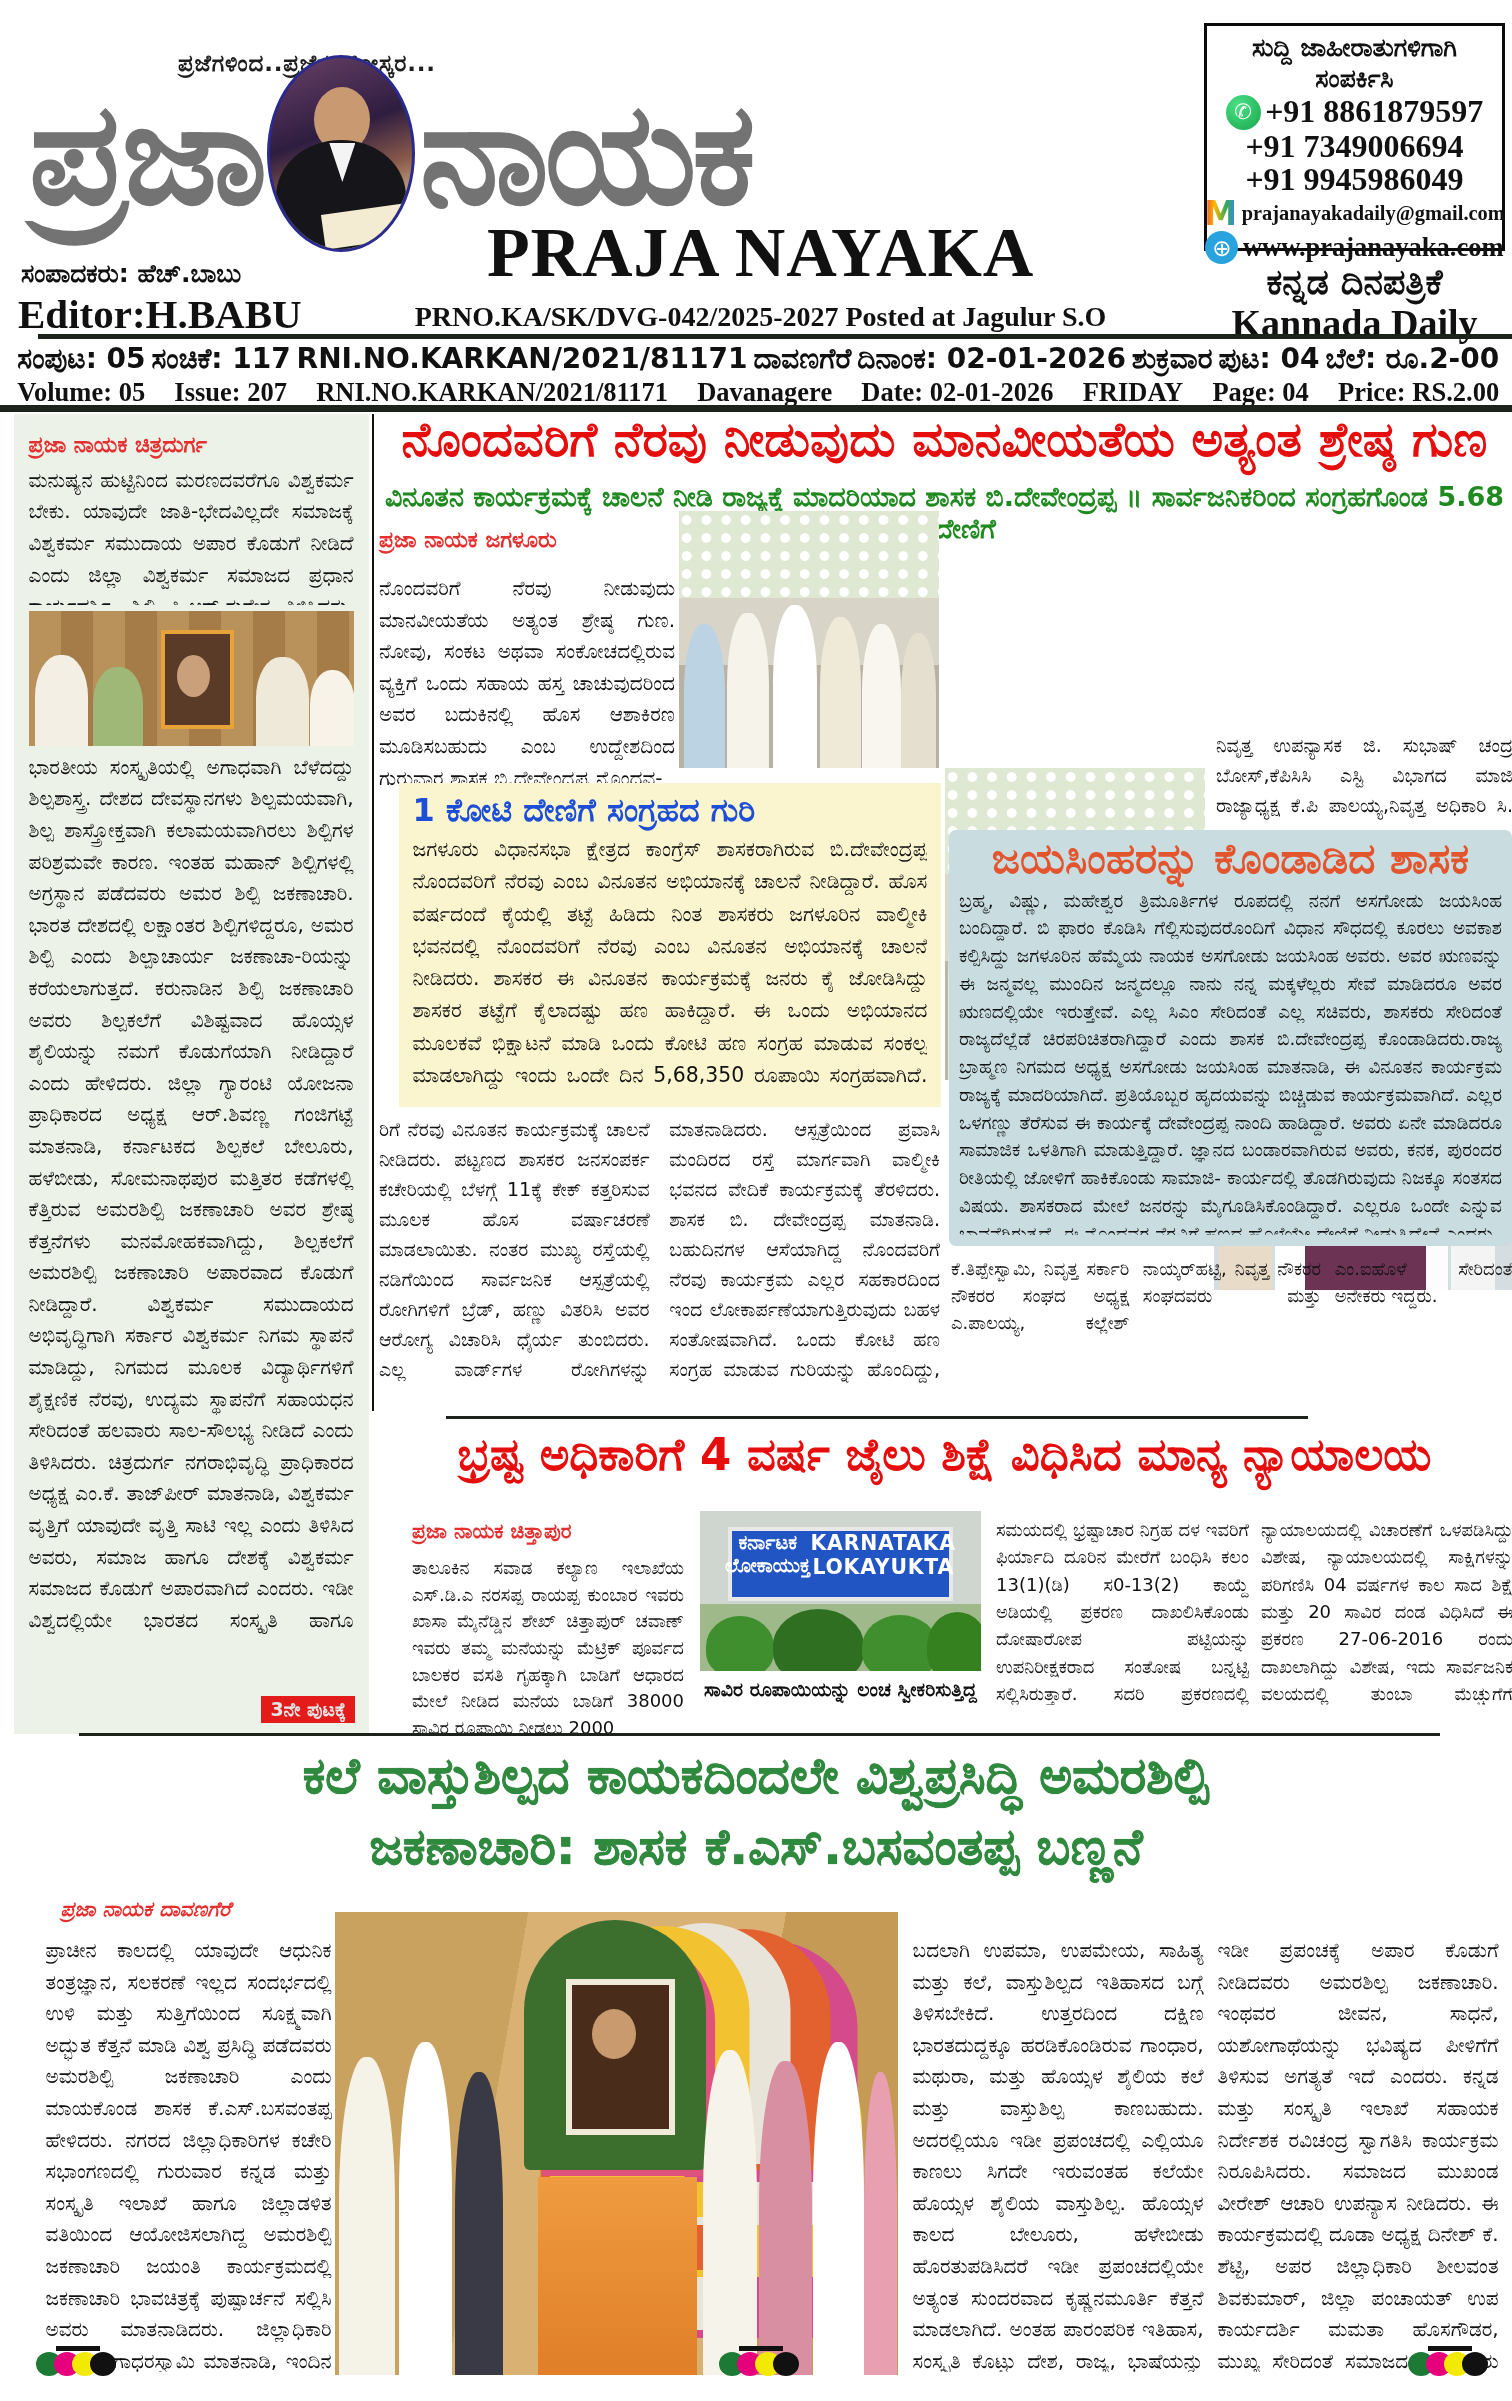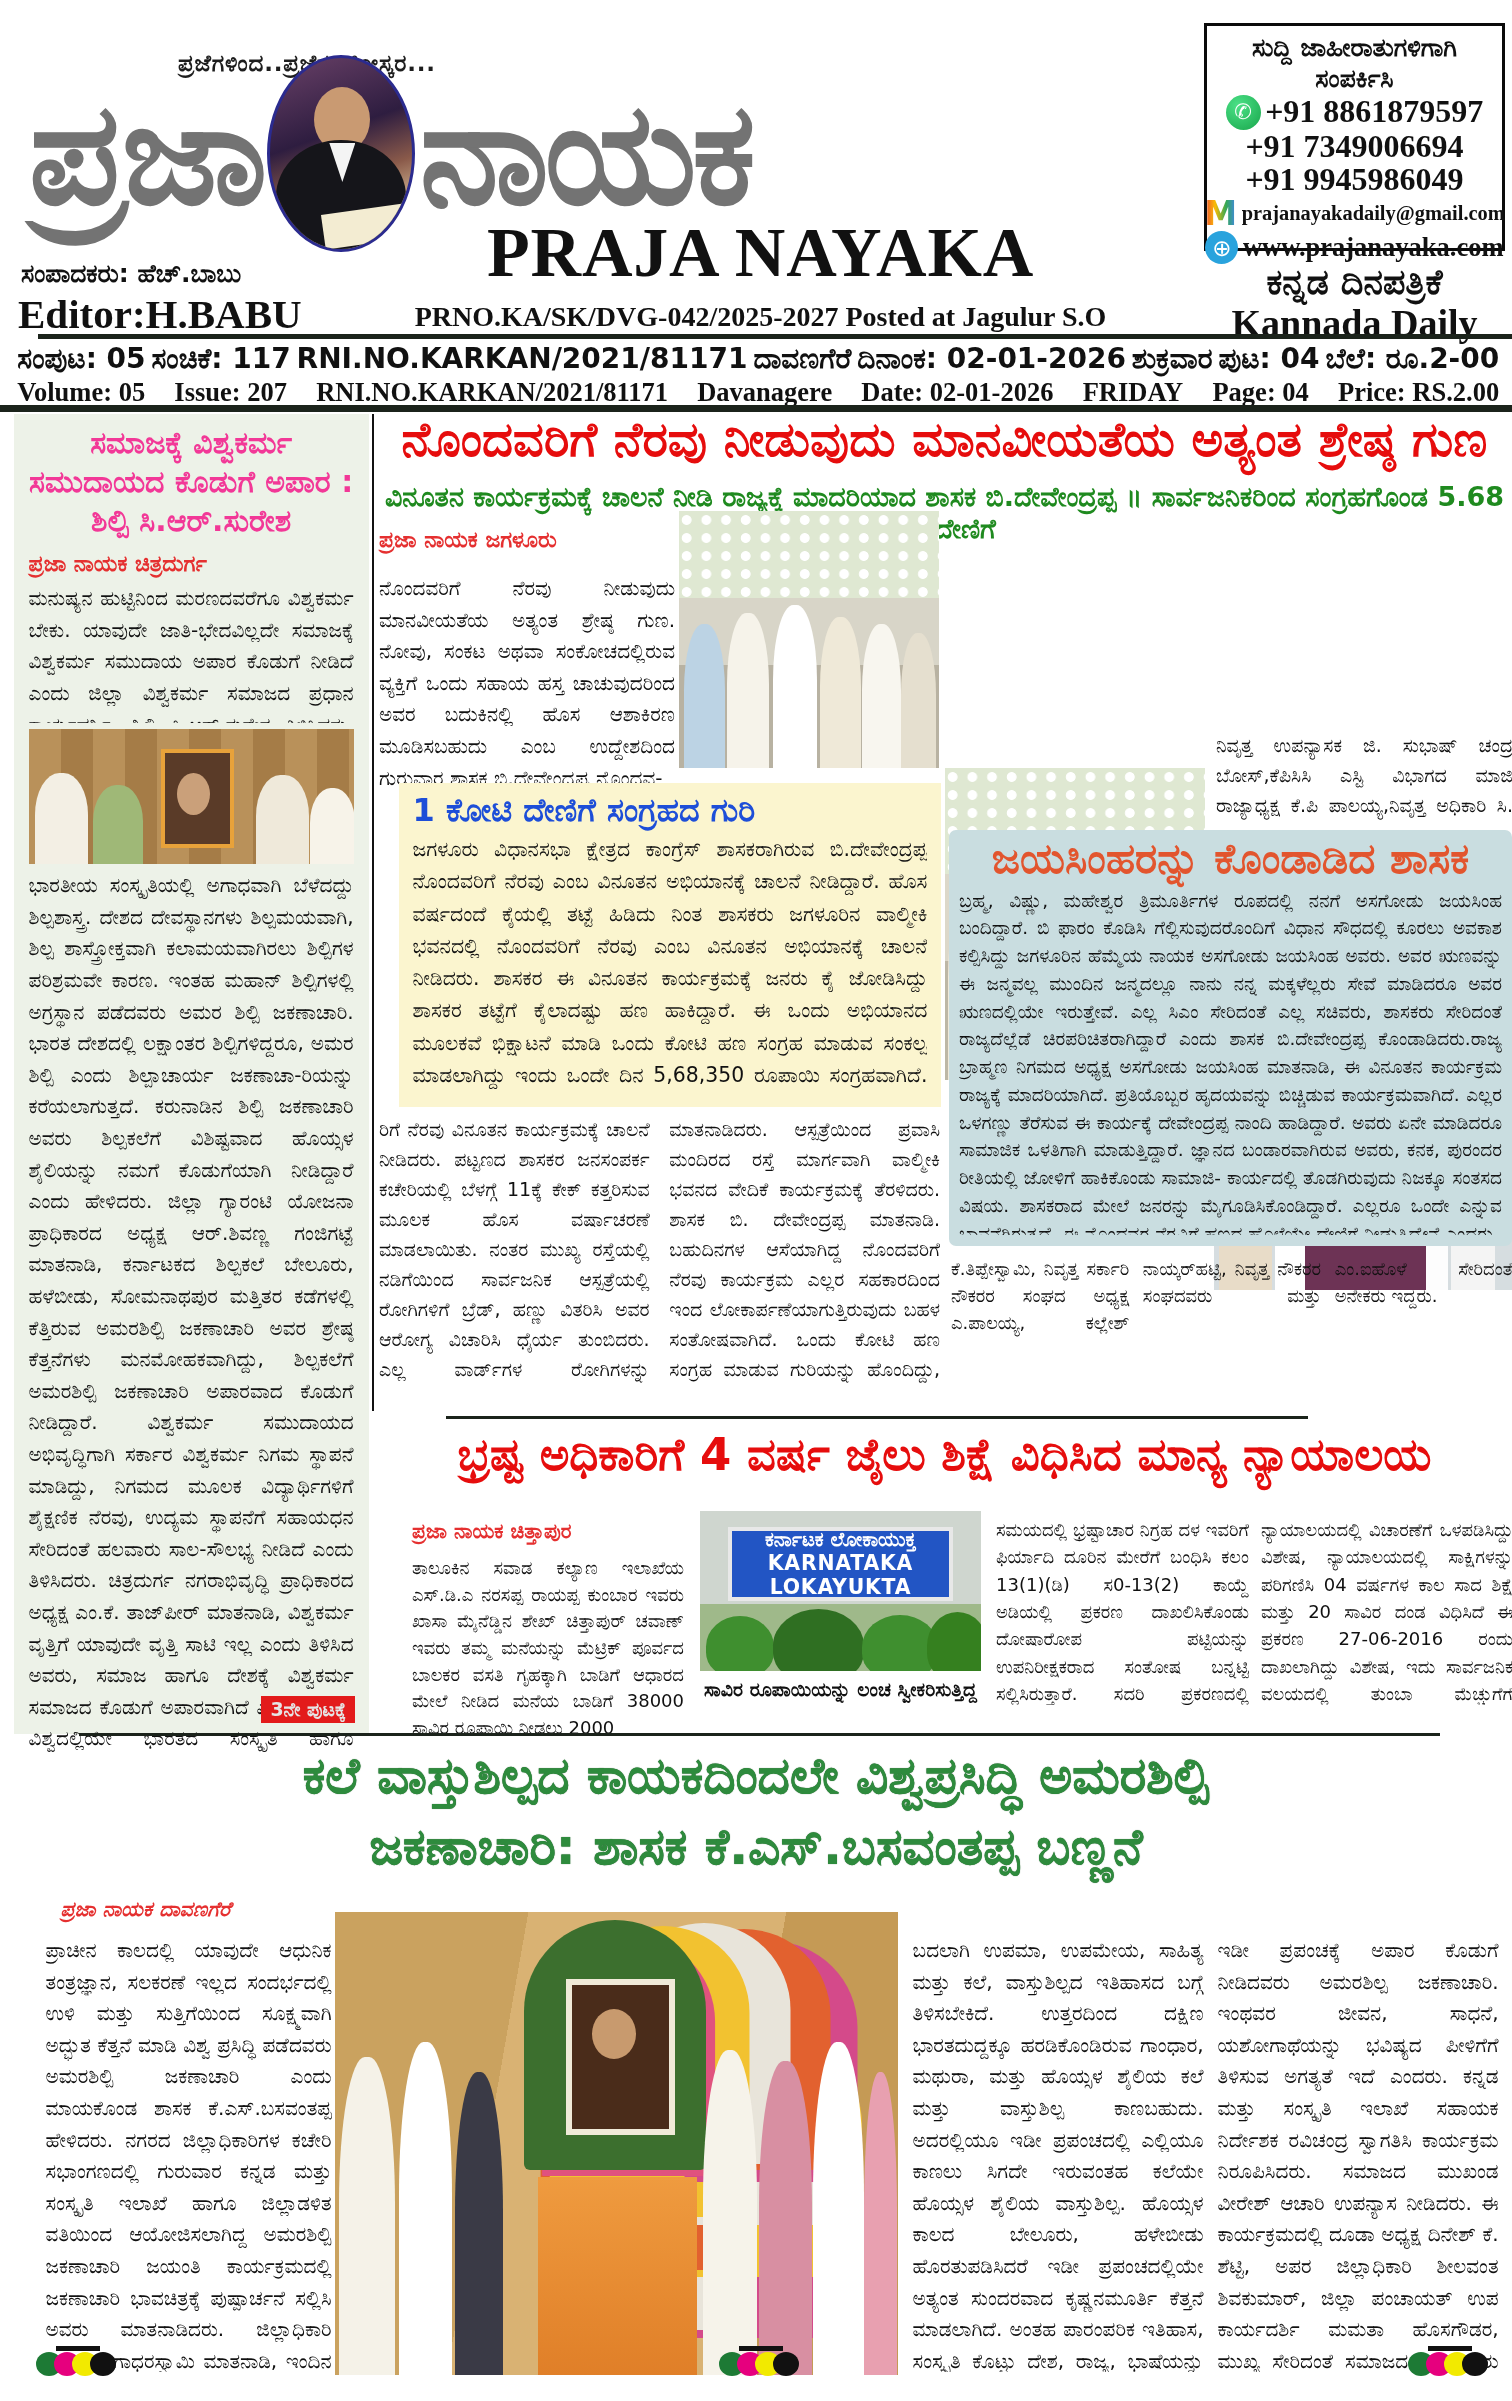--- a/index.html
+++ b/index.html
@@ -64,21 +64,21 @@
   .yellowbox .yt{color:#1d4ed8;font-size:32px;font-weight:900;}
   .bluebox{left:573px;top:416px;width:563px;height:416px;background:#c9dde0;box-sizing:border-box;padding:6px 10px;border-radius:7px;}
   .bluebox .bt{color:#e2552e;font-size:42px;font-weight:900;text-align:center;line-height:1.1;}
   .cols2{column-count:2;column-gap:19.7px;}
   .cols3{column-count:3;column-gap:13.6px;}
   
   .flowerband{position:absolute;left:0;top:0;right:0;height:34%;
      background:radial-gradient(circle 5.3px at 7.6px 9px,#fff 0 4.5px,transparent 5.3px) 0 0/19.7px 18px repeat,#dfe8d2;}
   .person{position:absolute;bottom:0;border-radius:46% 46% 0 0;}
   .sign{position:absolute;left:10%;top:10%;width:80%;height:46%;background:#2255c4;border:4.5px solid #e8e8e8;
-        box-sizing:border-box;color:#fff;text-align:center;display:flex;flex-direction:column;justify-content:center;gap:0;}
+        box-sizing:border-box;color:#fff;text-align:center;display:flex;flex-direction:row;justify-content:center;gap:0;}
   .plant{position:absolute;border-radius:50% 50% 40% 40%;background:#3f8f2f;}
   .caption{font-size:19px;font-weight:bold;text-align:center;}
   
   .loka{left:376px;top:1422px;width:1137px;height:309px;}
   
   .botart{left:13.6px;top:1740px;width:1485px;height:641px;}
   .h-botgreen{width:100%;text-align:center;font-size:50px;font-weight:900;color:#2e8b3d;line-height:1.0;
               text-shadow:0 0 0.8px #14501d;}
   
   .regmark{position:absolute;width:85px;height:30px;}
@@ -153,21 +153,20 @@
       <span>Davanagere</span>
       <span>Date: 02-01-2026</span>
       <span>FRIDAY</span>
       <span>Page: 04</span>
       <span>Price: RS.2.00</span>
   </div>
 
   <div class="abs rule" style="left:0;top:405px;width:1513px;height:6.8px;"></div>
 
   <div class="abs leftart">
-    <h2>ಸಮಾಜಕ್ಕೆ ವಿಶ್ವಕರ್ಮ ಸಮುದಾಯದ ಕೊಡುಗೆ ಅಪಾರ : ಶಿಲ್ಪಿ ಸಿ.ಆರ್.ಸುರೇಶ</h2>
     <div class="byline" style="margin-top:10.6px;">ಪ್ರಜಾ ನಾಯಕ ಚಿತ್ರದುರ್ಗ</div>
     <div class="body-t just clip" style="height:140px;margin-top:7.6px;">ಮನುಷ್ಯನ ಹುಟ್ಟಿನಿಂದ ಮರಣದವರೆಗೂ ವಿಶ್ವಕರ್ಮ ಬೇಕು. ಯಾವುದೇ ಜಾತಿ-ಭೇದವಿಲ್ಲದೇ ಸಮಾಜಕ್ಕೆ ವಿಶ್ವಕರ್ಮ ಸಮುದಾಯ ಅಪಾರ ಕೊಡುಗೆ ನೀಡಿದೆ ಎಂದು ಜಿಲ್ಲಾ ವಿಶ್ವಕರ್ಮ ಸಮಾಜದ ಪ್ರಧಾನ ಕಾರ್ಯದರ್ಶಿ, ಶಿಲ್ಪಿ ಸಿ.ಆರ್.ಸುರೇಶ ತಿಳಿಸಿದರು. ನಗರದ ಜಿಲ್ಲಾಧಿಕಾರಿಗಳ ಕಚೇರಿ ಸಭಾಂಗಣದಲ್ಲಿ ಗುರುವಾರ ಜಿಲ್ಲಾಡಳಿತ, ಜಿಲ್ಲಾ ಪಂಚಾಯತ್, ಕನ್ನಡ ಮತ್ತು ಸಂಸ್ಕೃತಿ ಇಲಾಖೆ ಹಾಗೂ ನಗರಸಭೆ ವತಿಯಿಂದ ವಿಶ್ವಕರ್ಮ ಅಮರಶಿಲ್ಪಿ ಜಕಣಾಚಾರಿ ಸಂಸ್ಮರಣೆ ದಿನಾಚರಣೆ ಸಮಾರಂಭದಲ್ಲಿ ಅವರು ಮಾತನಾಡಿದರು.</div>
     <div class="photo" style="width:325px;height:135px;margin:6px 0;background:repeating-linear-gradient(90deg,#b9915a 0 32px,#a57c47 32px 64px);">
       <span class="person" style="left:6px;width:53px;height:91px;background:#f3efe4;"></span>
       <span class="person" style="left:64px;width:50px;height:79px;background:#9fb877;"></span>
       <span class="person" style="left:227px;width:53px;height:89px;background:#efe9da;"></span>
       <span class="person" style="left:281px;width:45px;height:76px;background:#f7f3e9;"></span>
       <span style="position:absolute;left:132px;top:19.7px;width:65px;height:91px;background:#5a3b28;border:4.5px solid #e8a23a;"></span>
       <span style="position:absolute;left:148px;top:44px;width:33px;height:42px;border-radius:50%;background:#caa07a;"></span>
     </div>

